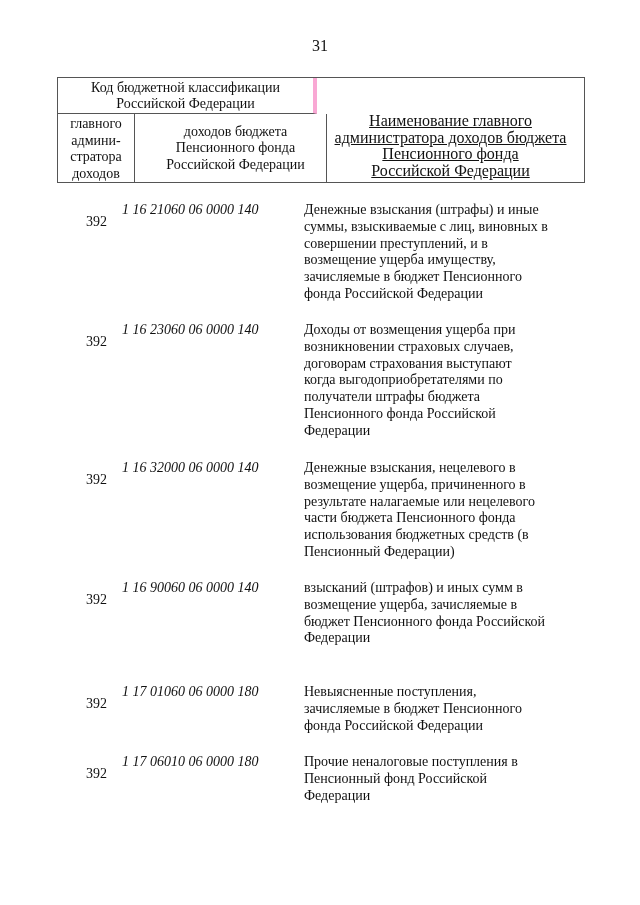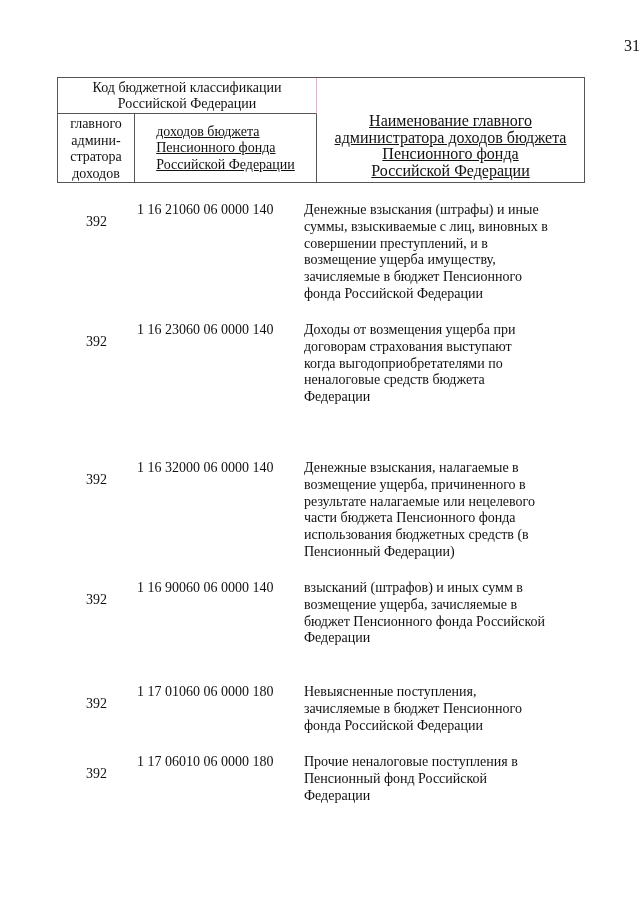--- a/index.html
+++ b/index.html
@@ -3,51 +3,51 @@
 <meta charset="utf-8">
 <style>
   html, body { margin: 0; padding: 0; background: #ffffff; }
   body {
     width: 640px; height: 905px; position: relative; overflow: hidden;
     font-family: "Liberation Serif", "DejaVu Serif", serif;
     color: #111111;
   }
   .page-number {
     position: absolute; top: 37px; left: 0; width: 640px;
-    text-align: right; font-size: 16px;
+    text-align: center; font-size: 16px;
   }
   .header-table {
     position: absolute; left: 57px; top: 77px; width: 528px; height: 106px;
     border: 1px solid #555; box-sizing: border-box;
   }
   .hdr-code-group {
     position: absolute; left: 0; top: 0; width: 259px; height: 36px;
-    border-right: 1px solid #f9a8d4; border-bottom: 1px solid #555; box-sizing: border-box;
+    border-right: 4px solid #f9a8d4; border-bottom: 1px solid #555; box-sizing: border-box;
     text-align: center; font-size: 14px; line-height: 16px; padding-top: 2px;
   }
   .hdr-admin {
     position: absolute; left: 0; top: 36px; width: 77px; height: 69px;
     border-right: 1px solid #555; box-sizing: border-box;
     text-align: center; font-size: 14px; line-height: 16.5px; padding-top: 2px;
   }
   .hdr-income {
-    position: absolute; left: 77px; top: 36px; width: 182px; height: 69px;
+    position: absolute; left: 87px; top: 36px; width: 182px; height: 69px;
     border-right: 1px solid #555; box-sizing: border-box;
     display: flex; align-items: center; justify-content: center;
-    text-align: left; font-size: 14px; line-height: 16.5px; text-decoration: underline;
+    text-align: center; font-size: 14px; line-height: 16.5px;
   }
   .hdr-name {
     position: absolute; left: 259px; top: 16px; width: 267px; height: 104px;
     display: flex; align-items: center; justify-content: center;
     text-align: center; font-size: 16px; line-height: 16.5px; text-decoration: underline;
   }
   .rows { position: absolute; left: 0; top: 0; width: 640px; }
   .row { position: absolute; left: 0; width: 640px; font-size: 14px; line-height: 16.8px; }
   .cell-admin { position: absolute; left: 86px; top: 12px; }
-  .cell-code { position: absolute; left: 137px; top: 0; }
+  .cell-code { position: absolute; left: 122px; top: 0; font-style: italic; }
   .cell-name { position: absolute; left: 304px; top: 0; width: 275px; }
   .line { display: block; white-space: nowrap; }
 </style>
 </head>
 <body>
 
 <div class="page-number">31</div>
 
 <div class="header-table">
   <div class="hdr-code-group">
@@ -89,32 +89,34 @@
       <span class="line">зачисляемые в бюджет Пенсионного</span>
       <span class="line">фонда Российской Федерации</span>
     </div>
   </div>
 
   <div class="row" style="top:322px;">
     <span class="cell-admin">392</span>
     <span class="cell-code">1 16 23060 06 0000 140</span>
     <div class="cell-name">
       <span class="line">Доходы от возмещения ущерба при</span>
+      <span class="line">возникновении страховых случаев,</span>
       <span class="line">договорам страхования выступают</span>
       <span class="line">когда выгодоприобретателями по</span>
-      <span class="line">неналоговые средств бюджета</span>
+      <span class="line">получатели штрафы бюджета</span>
+      <span class="line">Пенсионного фонда Российской</span>
       <span class="line">Федерации</span>
     </div>
   </div>
 
   <div class="row" style="top:460px;">
     <span class="cell-admin">392</span>
     <span class="cell-code">1 16 32000 06 0000 140</span>
     <div class="cell-name">
-      <span class="line">Денежные взыскания, налагаемые в</span>
+      <span class="line">Денежные взыскания, нецелевого в</span>
       <span class="line">возмещение ущерба, причиненного в</span>
       <span class="line">результате налагаемые или нецелевого</span>
       <span class="line">части бюджета Пенсионного фонда</span>
       <span class="line">использования бюджетных средств (в</span>
       <span class="line">Пенсионный Федерации)</span>
     </div>
   </div>
 
   <div class="row" style="top:580px;">
     <span class="cell-admin">392</span>

